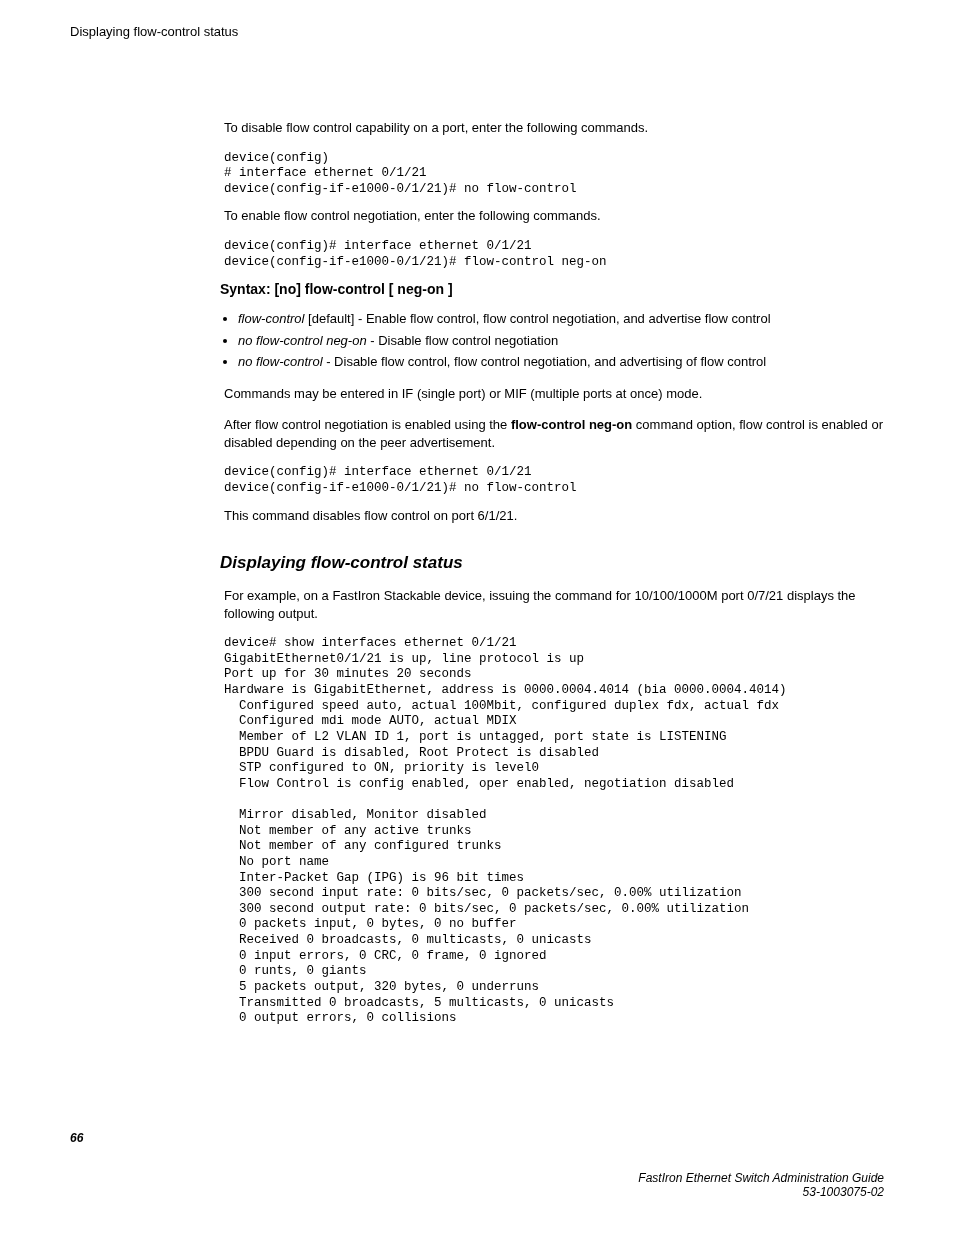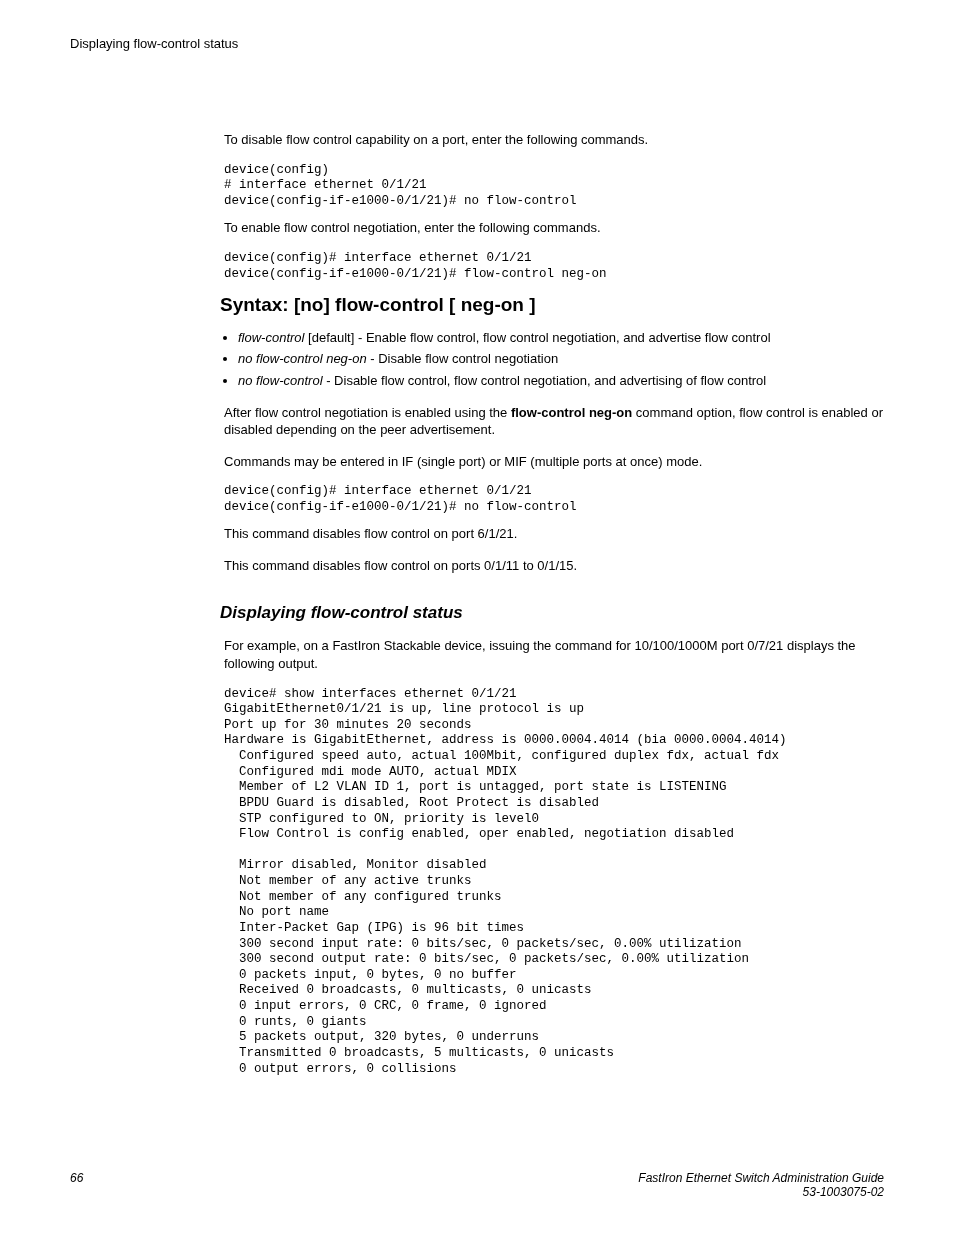--- a/index.html
+++ b/index.html
@@ -4,21 +4,21 @@
 <style>
   body {
     margin: 0;
     padding: 0;
     background: #fff;
     font-family: Arial, Helvetica, sans-serif;
     color: #000;
     width: 954px;
   }
   .page {
-    padding: 36px 70px 40px 70px;
+    padding: 24px 70px 40px 70px;
     box-sizing: border-box;
     min-height: 1235px;
     position: relative;
   }
   .header {
     font-size: 13px;
     color: #000;
     margin-bottom: 80px;
   }
   .content {
@@ -32,21 +32,21 @@
   pre.code {
     font-family: "Courier New", Courier, monospace;
     font-size: 12.5px;
     white-space: pre;
     margin: 0 0 10px 4px;
     line-height: 1.25;
   }
   .syntax {
     font-weight: bold;
     margin: 2px 0 10px 0;
-    font-size: 19px;
+    font-size: 14px;
   }
   ul.bullets {
     margin: 11px 0 14px 0;
     padding-left: 18px;
   }
   ul.bullets li {
     margin-bottom: 4px;
     font-size: 13px;
   }
   .italic { font-style: italic; }
@@ -61,25 +61,27 @@
   .footer {
     position: absolute;
     bottom: 36px;
     left: 70px;
     right: 70px;
     font-size: 12px;
   }
   .footer-left {
     float: left;
     font-style: italic;
+    font-weight: bold;
   }
   .footer-right {
     float: right;
     text-align: right;
     font-style: italic;
+    margin-top: 40px;
   }
 </style>
 </head>
 <body>
 
 <div class="page">
 
   <div class="header">
     <span>Displaying flow-control status</span>
   </div>
@@ -100,33 +102,32 @@
     <p class="syntax">
       <span class="bold">Syntax: [no] flow-control</span><span> [ </span><span class="bold">neg-on</span><span> ]</span>
     </p>
 
     <ul class="bullets">
       <li><span class="italic">flow-control</span><span> [default] - Enable flow control, flow control negotiation, and advertise flow control</span></li>
       <li><span class="italic">no flow-control neg-on</span><span> - Disable flow control negotiation</span></li>
       <li><span class="italic">no flow-control</span><span> - Disable flow control, flow control negotiation, and advertising of flow control</span></li>
     </ul>
 
+    <p class="para">Commands may be entered in IF (single port) or MIF (multiple ports at once) mode.</p>
+
     <p class="para">
       <span>After flow control negotiation is enabled using the </span><span class="bold">flow-control neg-on</span><span> command option, flow control is enabled or disabled depending on the peer advertisement.</span>
     </p>
-
-    <p class="para">Commands may be entered in IF (single port) or MIF (multiple ports at once) mode.</p>
 
     <pre class="code">device(config)# interface ethernet 0/1/21
 device(config-if-e1000-0/1/21)# no flow-control</pre>
 
     <p class="para">This command disables flow control on port 6/1/21.</p>
 
 
-    <p class="para">This command disables flow control on ports 0/1/11 to 0/1/15.</p>
 
     <h2 class="section">Displaying flow-control status</h2>
 
 
     <p class="para">For example, on a FastIron Stackable device, issuing the command for 10/100/1000M port 0/7/21 displays the following output.</p>
 
     <pre class="code">device# show interfaces ethernet 0/1/21
 GigabitEthernet0/1/21 is up, line protocol is up
 Port up for 30 minutes 20 seconds
 Hardware is GigabitEthernet, address is 0000.0004.4014 (bia 0000.0004.4014)

